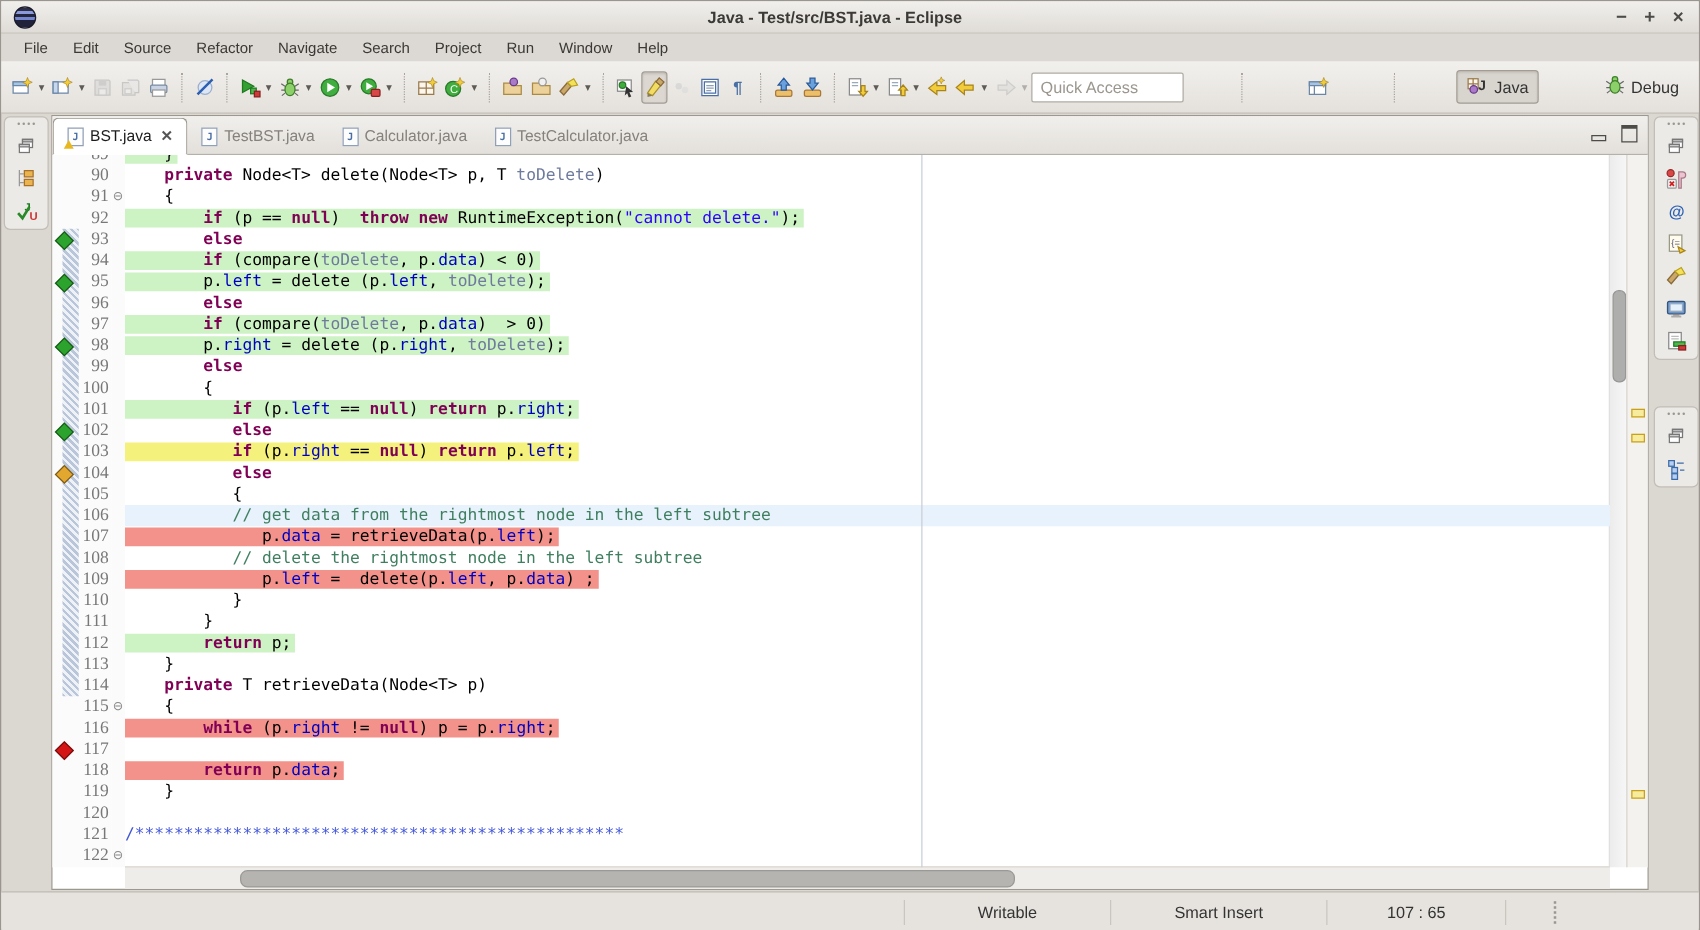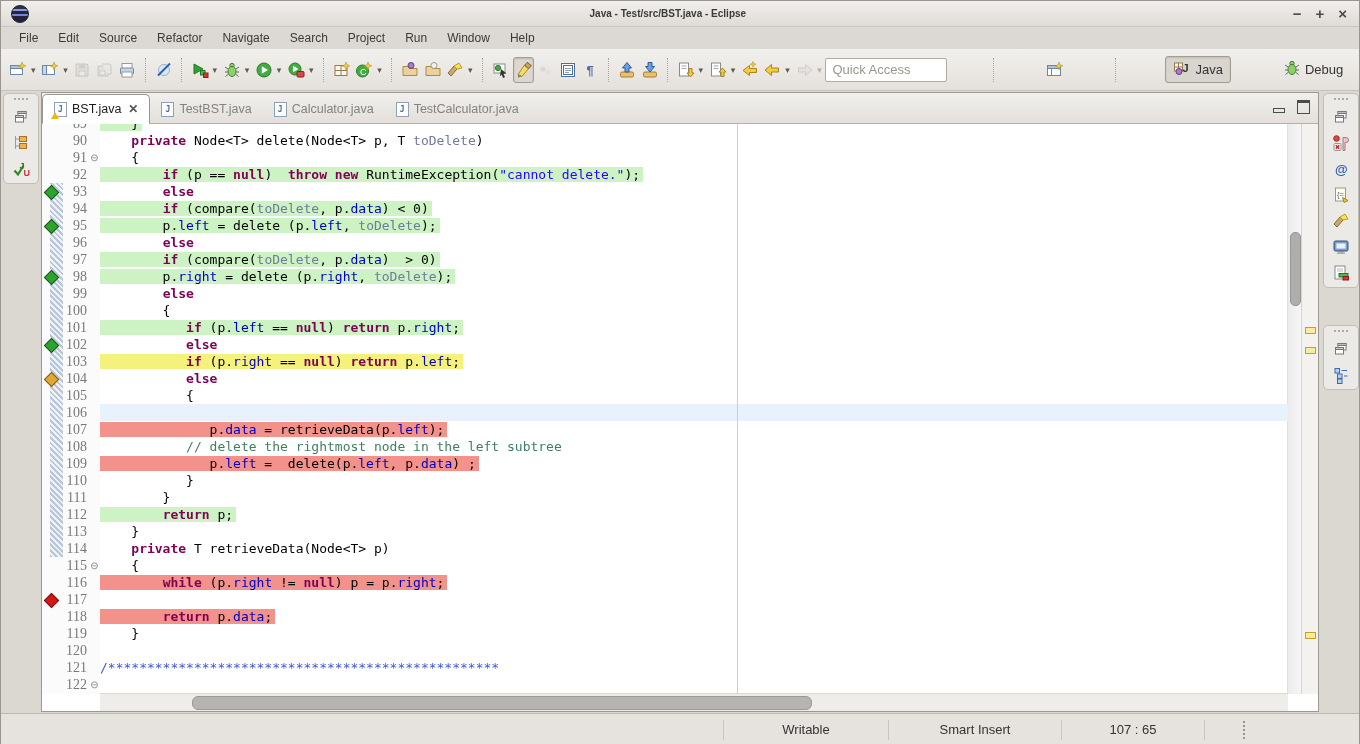--- a/index.html
+++ b/index.html
@@ -2,21 +2,21 @@
 <html style="--cov-full: #cdf2c3; --cov-partial: #f4f17c; --cov-none: #f2928a; --current-line: #e7f2fc; --kw: #7f0055; --str: #2a00ff; --com: #3f7f5f; --jdoc: #4156d8; --field: #0000c0; --param: #6e7b9c;"><head>
 <meta charset="utf-8">
 <style>
   html,body{margin:0;padding:0;}
   body{width:1360px;height:744px;font-family:"Liberation Sans",sans-serif;background:#d6d2cc;overflow:hidden;}
   .win{position:relative;width:1360px;height:744px;background:#dbd7d1;border:1px solid #9a958e;box-sizing:border-box;}
 
   
   .titlebar{position:absolute;left:0;top:0;width:100%;height:26px;background:linear-gradient(#f1efec,#dfdcd7);border-bottom:1px solid #c9c5bf;display:flex;align-items:center;box-sizing:border-box;}
   .logo{width:16px;height:16px;border-radius:50%;margin-left:10px;background:linear-gradient(180deg,#2e2e44 0 3px,#8a9ade 3px 5px,#26263a 5px 8px,#7486d0 8px 10px,#22223a 10px 16px);border:1px solid #1a1a2a;}
-  .title{flex:1;text-align:center;font-size:10px;font-weight:bold;color:#3c3a36;padding-left:14px;}
+  .title{flex:1;text-align:center;font-size:13px;font-weight:bold;color:#3c3a36;padding-left:14px;}
   .winctl{display:flex;gap:14px;margin-right:12px;color:#4d4b47;font-size:15px;font-weight:bold;}
   .winctl span{cursor:default;line-height:16px;}
 
   
   .menubar{position:absolute;left:0;top:26px;width:100%;height:22px;background:#dcd9d4;display:flex;align-items:center;padding-left:8px;box-sizing:border-box;}
   .menu-item{font-size:12px;color:#3b3935;padding:0 10px;line-height:22px;}
 
   
   .toolbar{position:absolute;left:0;top:48px;width:100%;height:42px;background:linear-gradient(#f2f0ed,#e4e1dc);border-bottom:1px solid #c6c2bb;display:flex;align-items:center;padding:0 6px;box-sizing:border-box;}
   .tbtn{width:24px;height:24px;display:flex;align-items:center;justify-content:center;margin:0 1px;border:1px solid transparent;border-radius:3px;}
@@ -515,21 +515,21 @@
               <div class="crow"><span class="tk-p">        </span><span class="tk-k">else</span></div>
               <div class="crow"><span class="lh lh-green"><span class="tk-p">        </span><span class="tk-k">if</span><span class="tk-p"> (compare(</span><span class="tk-v">toDelete</span><span class="tk-p">, p.</span><span class="tk-f">data</span><span class="tk-p">)  &gt; 0)</span></span></div>
               <div class="crow"><span class="lh lh-green"><span class="tk-p">        p.</span><span class="tk-f">right</span><span class="tk-p"> = delete (p.</span><span class="tk-f">right</span><span class="tk-p">, </span><span class="tk-v">toDelete</span><span class="tk-p">);</span></span></div>
               <div class="crow"><span class="tk-p">        </span><span class="tk-k">else</span></div>
               <div class="crow"><span class="tk-p">        {</span></div>
               <div class="crow"><span class="lh lh-green"><span class="tk-p">           </span><span class="tk-k">if</span><span class="tk-p"> (p.</span><span class="tk-f">left</span><span class="tk-p"> == </span><span class="tk-k">null</span><span class="tk-p">) </span><span class="tk-k">return</span><span class="tk-p"> p.</span><span class="tk-f">right</span><span class="tk-p">;</span></span></div>
               <div class="crow"><span class="tk-p">           </span><span class="tk-k">else</span></div>
               <div class="crow"><span class="lh lh-yellow"><span class="tk-p">           </span><span class="tk-k">if</span><span class="tk-p"> (p.</span><span class="tk-f">right</span><span class="tk-p"> == </span><span class="tk-k">null</span><span class="tk-p">) </span><span class="tk-k">return</span><span class="tk-p"> p.</span><span class="tk-f">left</span><span class="tk-p">;</span></span></div>
               <div class="crow"><span class="tk-p">           </span><span class="tk-k">else</span></div>
               <div class="crow"><span class="tk-p">           {</span></div>
-              <div class="crow cur"><span class="tk-p">           </span></div>
+              <div class="crow cur"><span class="tk-p">           </span><span class="tk-c">// get data from the rightmost node in the left subtree</span></div>
               <div class="crow"><span class="lh lh-red"><span class="tk-p">              p.</span><span class="tk-f">data</span><span class="tk-p"> = retrieveData(p.</span><span class="tk-f">left</span><span class="tk-p">);</span></span></div>
               <div class="crow"><span class="tk-p">           </span><span class="tk-c">// delete the rightmost node in the left subtree</span></div>
               <div class="crow"><span class="lh lh-red"><span class="tk-p">              p.</span><span class="tk-f">left</span><span class="tk-p"> =  delete(p.</span><span class="tk-f">left</span><span class="tk-p">, p.</span><span class="tk-f">data</span><span class="tk-p">) ;</span></span></div>
               <div class="crow"><span class="tk-p">           }</span></div>
               <div class="crow"><span class="tk-p">        }</span></div>
               <div class="crow"><span class="lh lh-green"><span class="tk-p">        </span><span class="tk-k">return</span><span class="tk-p"> p;</span></span></div>
               <div class="crow"><span class="tk-p">    }</span></div>
               <div class="crow"><span class="tk-p">    </span><span class="tk-k">private</span><span class="tk-p"> T retrieveData(Node&lt;T&gt; p)</span></div>
               <div class="crow"><span class="tk-p">    {</span></div>
               <div class="crow"><span class="lh lh-red"><span class="tk-p">        </span><span class="tk-k">while</span><span class="tk-p"> (p.</span><span class="tk-f">right</span><span class="tk-p"> != </span><span class="tk-k">null</span><span class="tk-p">) p = p.</span><span class="tk-f">right</span><span class="tk-p">;</span></span></div>

